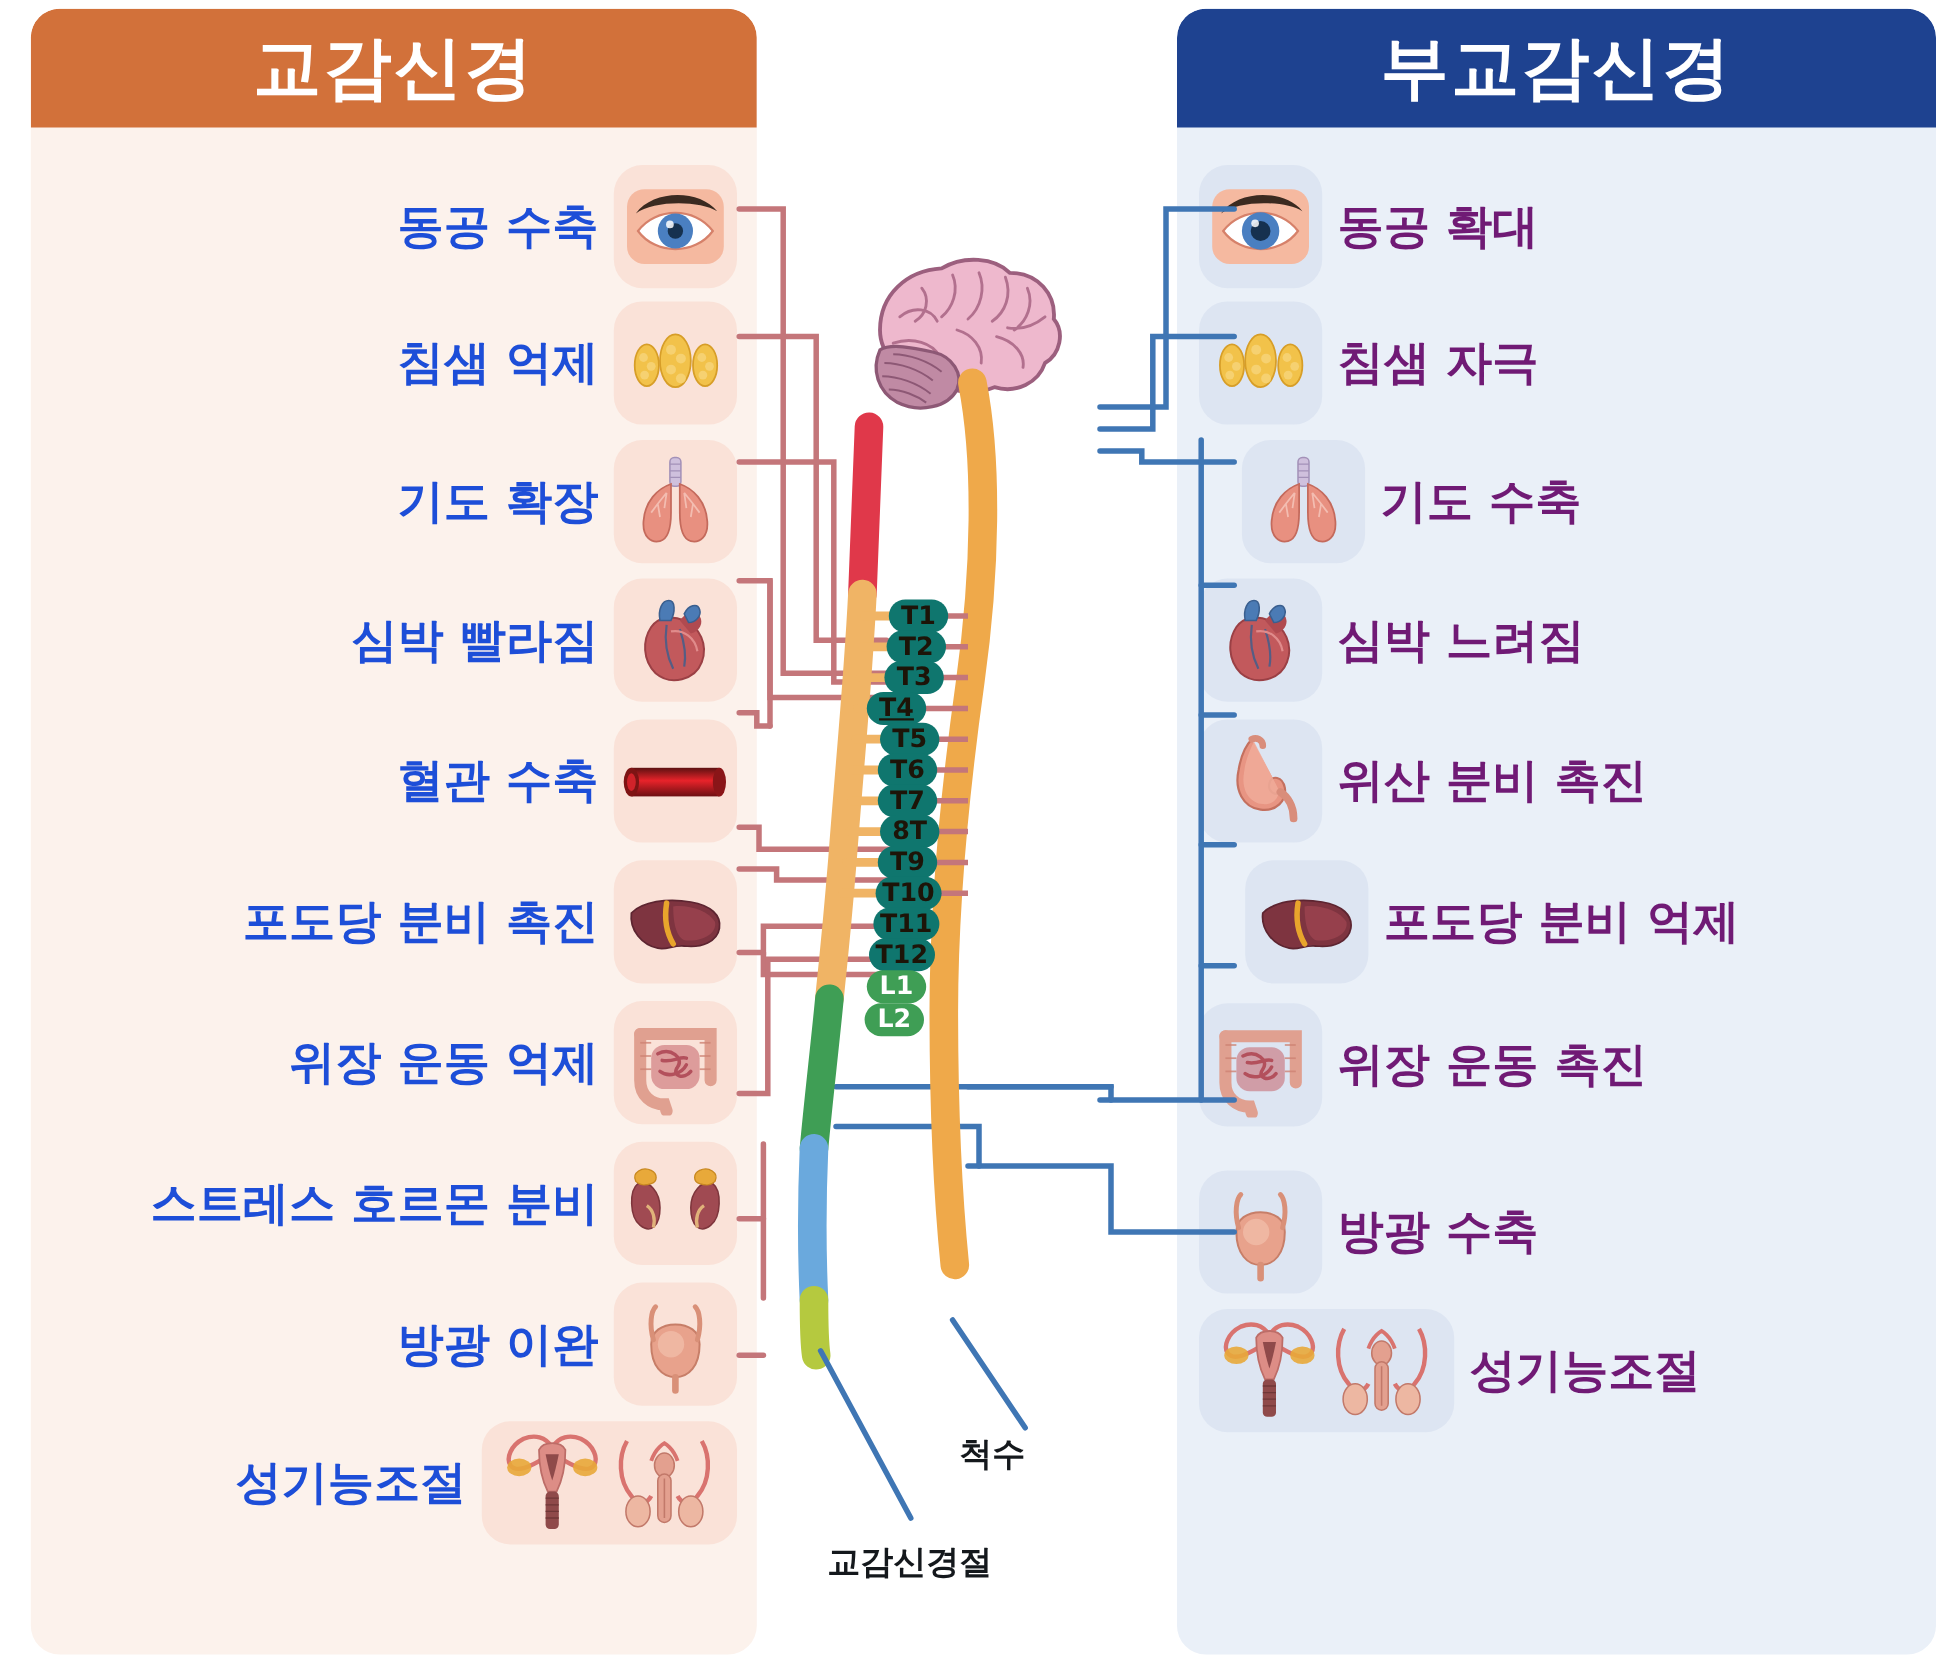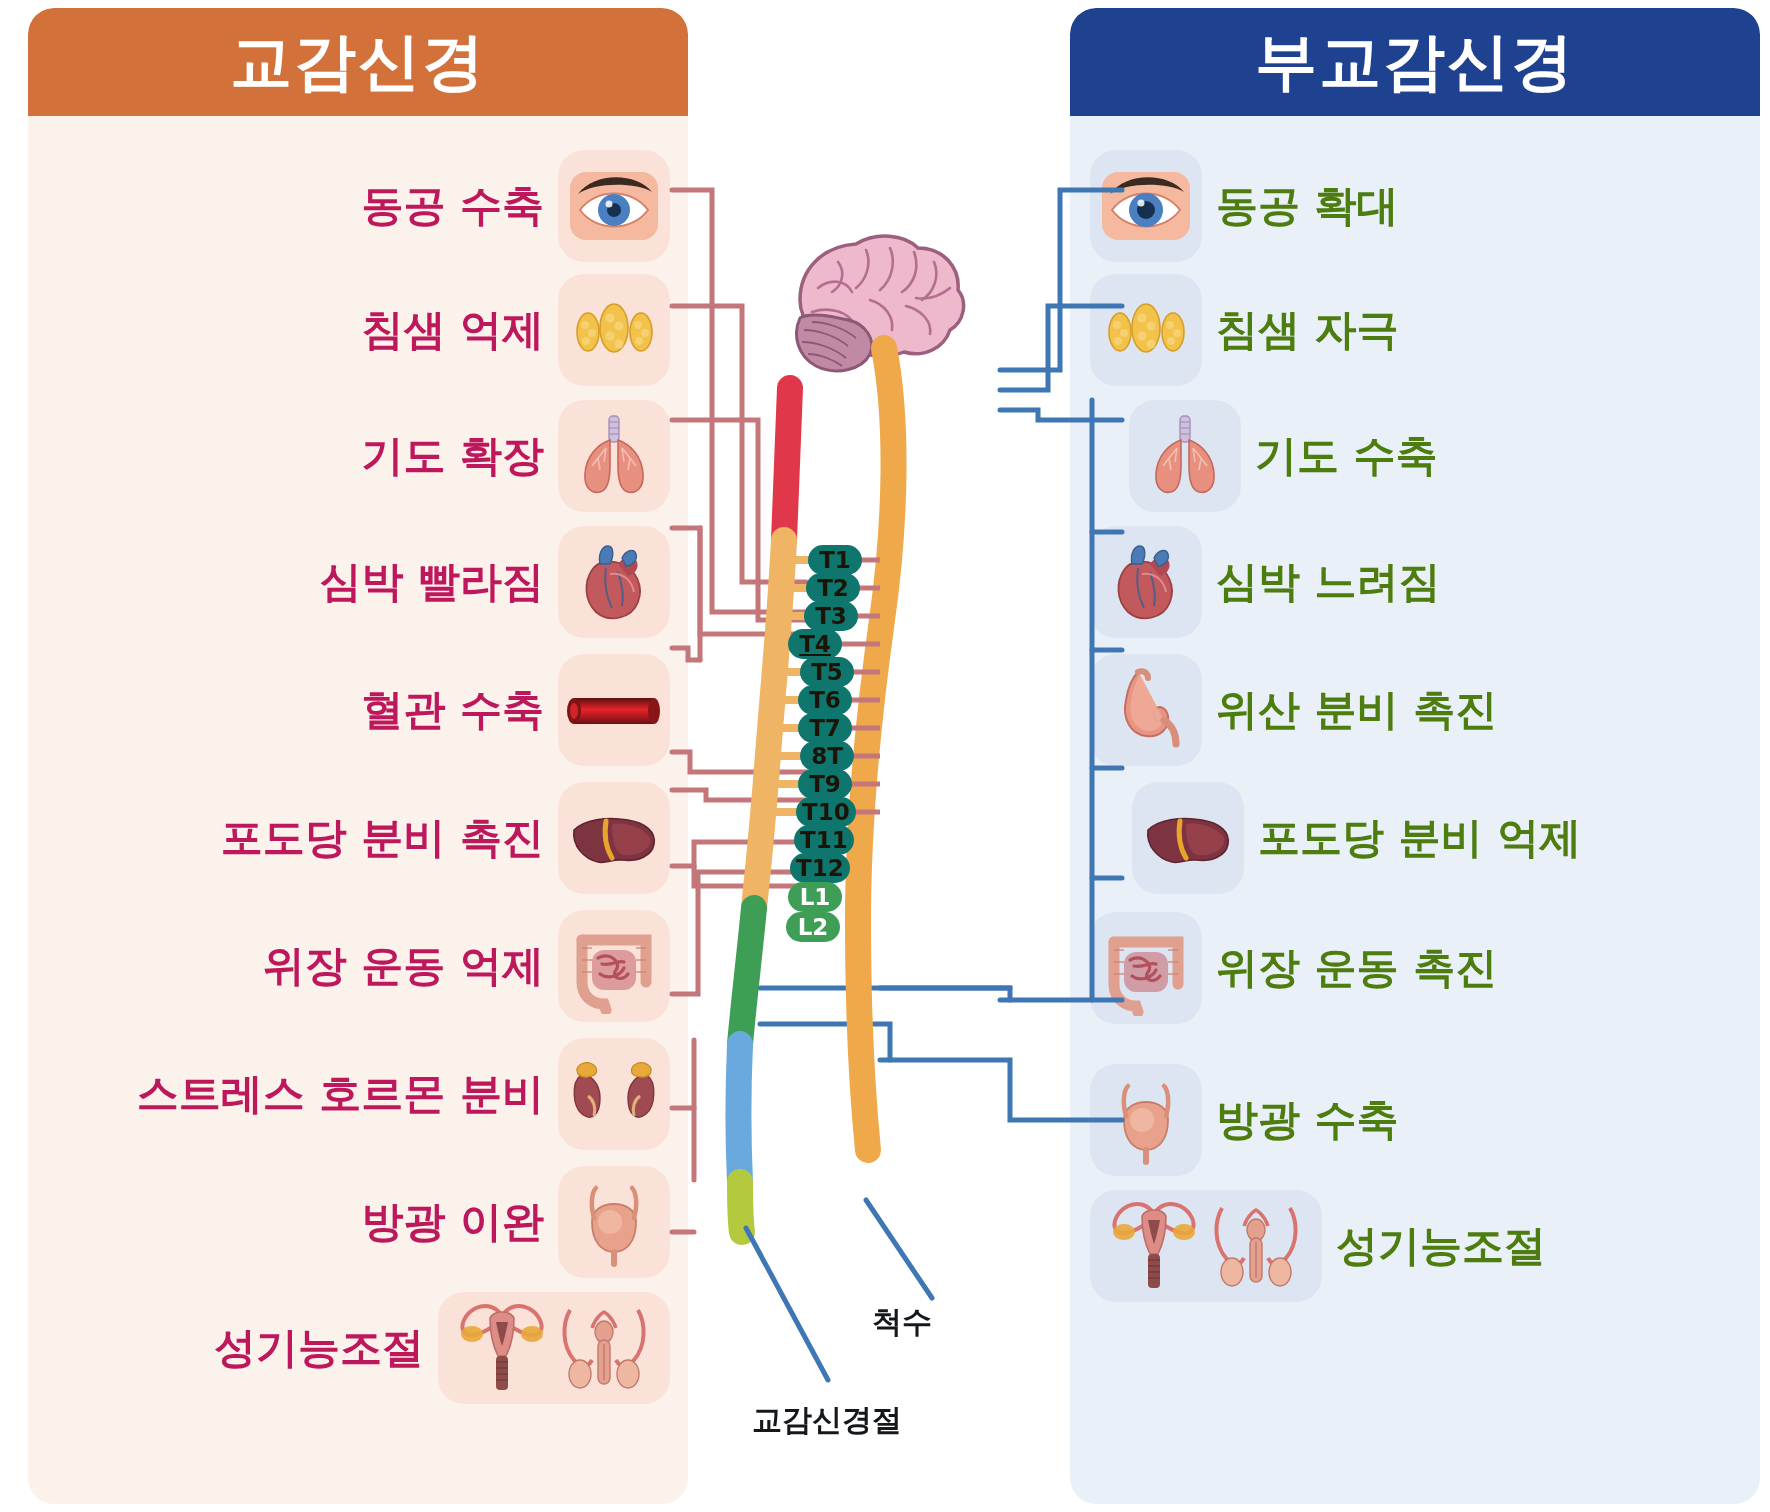--- a/index.html
+++ b/index.html
@@ -25,22 +25,22 @@
     line-height:1;
   }
 
   
   .rows{position:absolute;top:108px;left:0;right:0;bottom:0;}
   .row{position:absolute;display:flex;align-items:center;height:124px;}
   #panel-symp .row{right:18px;flex-direction:row;justify-content:flex-end;}
   #panel-para .row{left:20px;flex-direction:row;justify-content:flex-start;}
 
   .row-label{font-size:42px;font-weight:bold;white-space:nowrap;}
-  #panel-symp .row-label{color:#be185d;margin-right:14px;}
-  #panel-para .row-label{color:#4d7c0f;margin-left:14px;}
+  #panel-symp .row-label{color:#1d4ed8;margin-right:14px;}
+  #panel-para .row-label{color:#701a75;margin-left:14px;}
 
   .icon-tile{
     width:112px;height:112px;border-radius:26px;
     display:flex;align-items:center;justify-content:center;flex:none;
   }
   .icon-tile.wide{width:232px;}
   #panel-symp .icon-tile{background:#fae2d8;}
   #panel-para .icon-tile{background:#dde5f2;}
   .icon-tile svg{display:block;}
 

